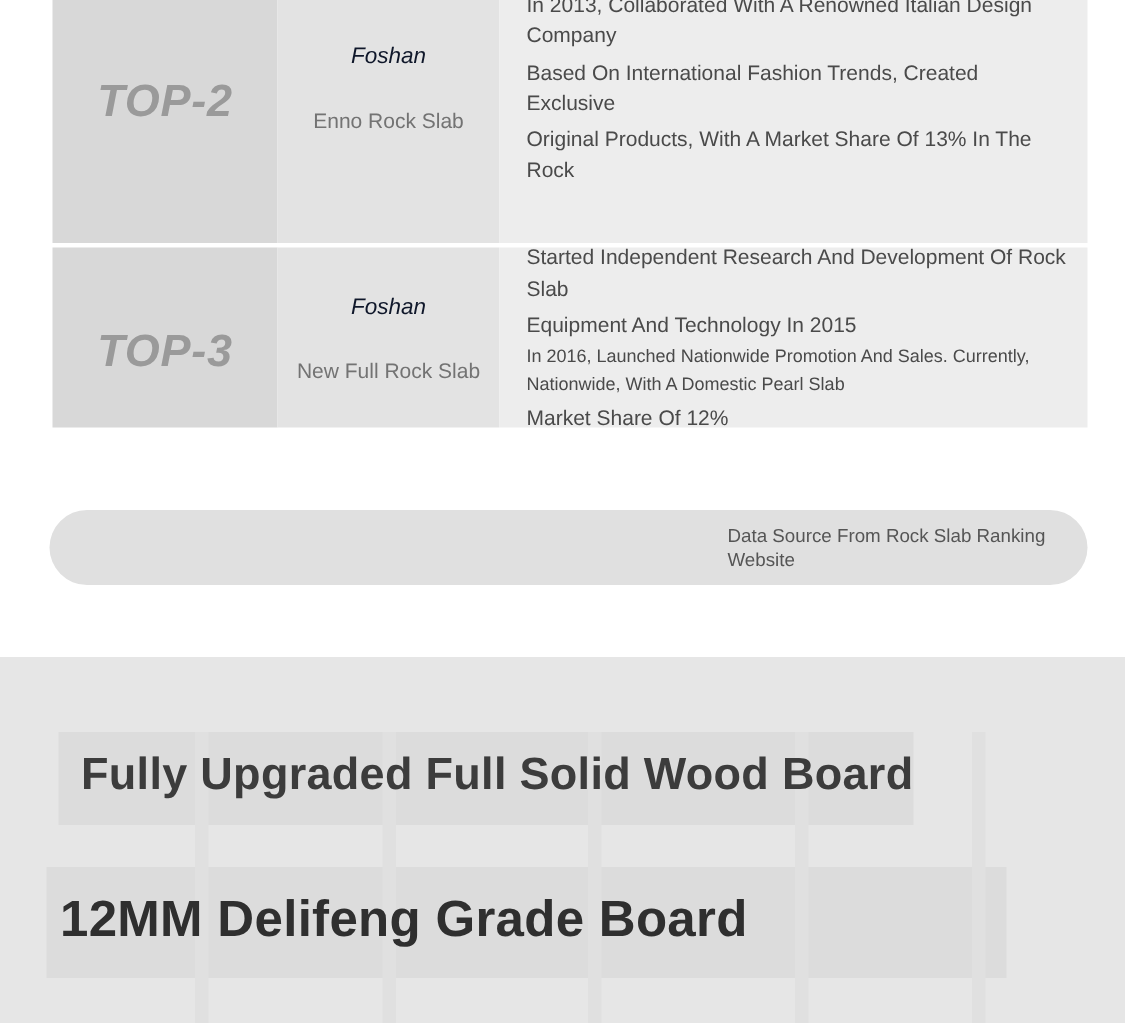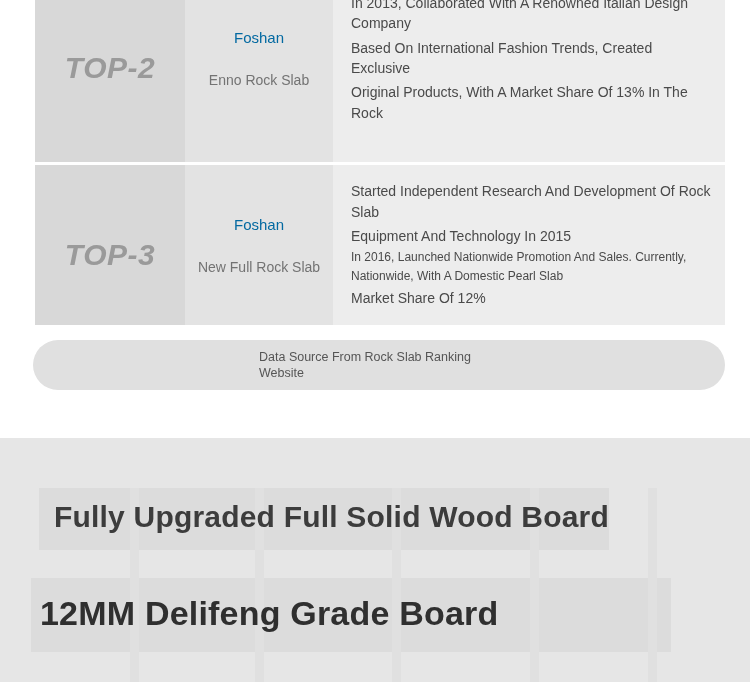--- a/index.html
+++ b/index.html
@@ -71,35 +71,36 @@
     box-sizing: border-box;
     overflow: hidden;
   }
 
   .row-2 .cell-rank,
   .row-2 .cell-brand,
   .row-2 .cell-desc { height: 208px; }
 
   .row-3 .cell-rank,
   .row-3 .cell-brand,
-  .row-3 .cell-desc { height: 160px; }
+  .row-3 .cell-desc { height: 120px; }
 
   .rank-label {
     font-size: 30px;
     font-weight: bold;
     font-style: italic;
     color: #9a9a9a;
     letter-spacing: 0.5px;
     margin-top: 19px;
   }
 
   .brand-city {
     font-size: 15px;
-    color: #0369a1;
+    color: #0f172a;
     margin-bottom: 26px;
+    font-style: italic;
   }
   .brand-name {
     font-size: 14px;
     color: #737373;
   }
 
   .desc-line {
     font-size: 13px;
     line-height: 1.45;
     color: #4a4a4a;
@@ -116,21 +117,21 @@
   .source-bar {
     position: absolute;
     left: 33px;
     top: 340px;
     width: 692px;
     height: 50px;
     background: #e0e0e0;
     border-radius: 25px;
     display: flex;
     align-items: center;
-    justify-content: center;
+    justify-content: flex-end;
   }
   .source-text {
     font-size: 12.5px;
     line-height: 1.3;
     color: #555555;
     width: 240px;
     text-align: left;
   }
 
   

